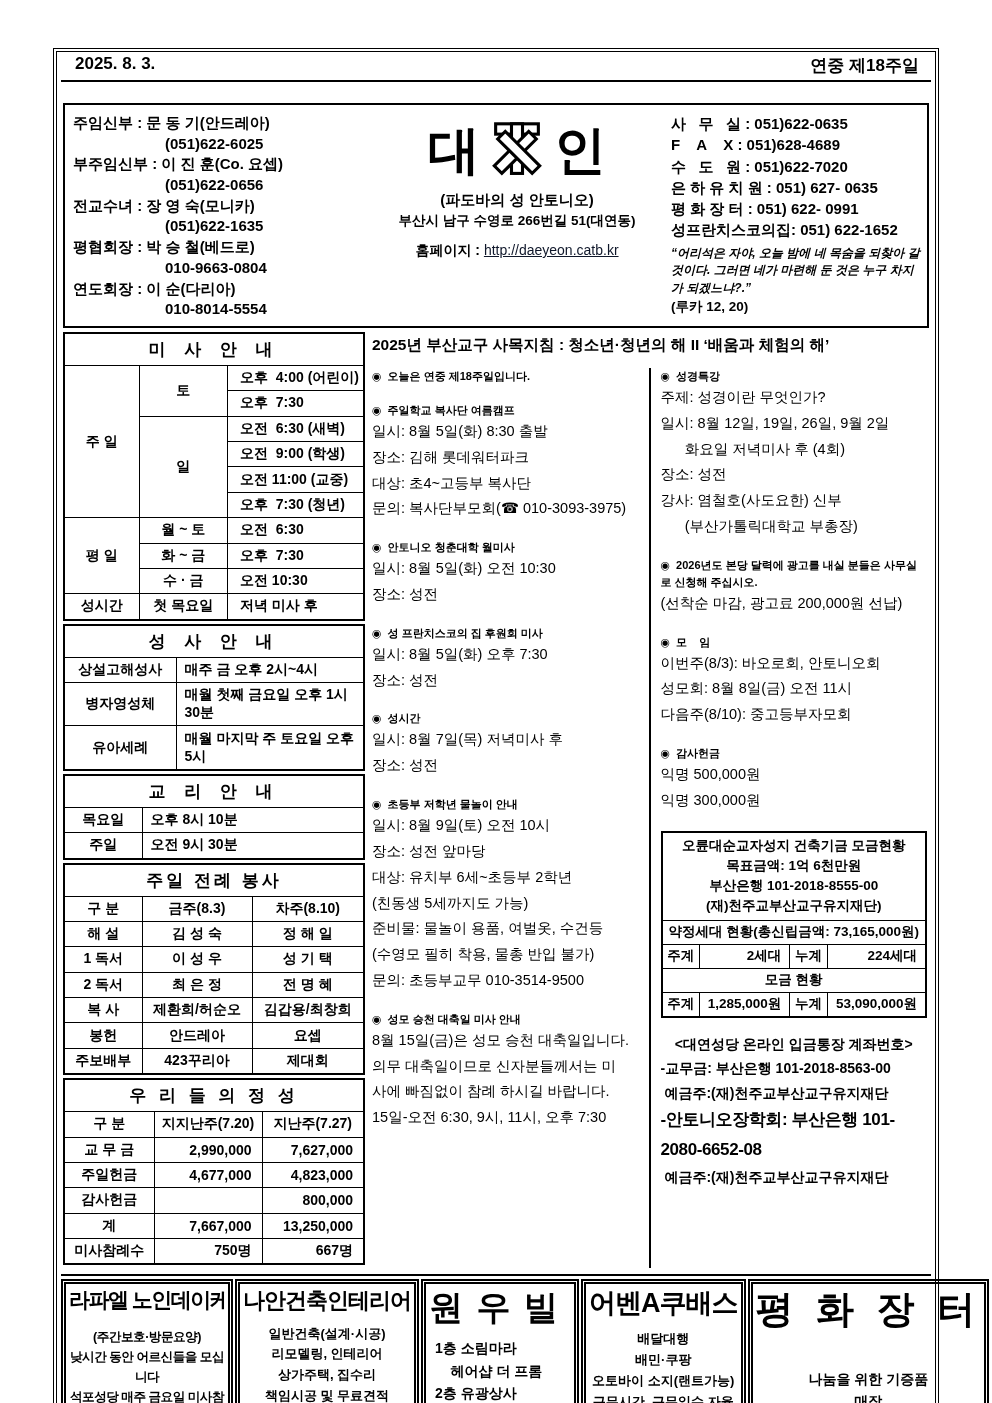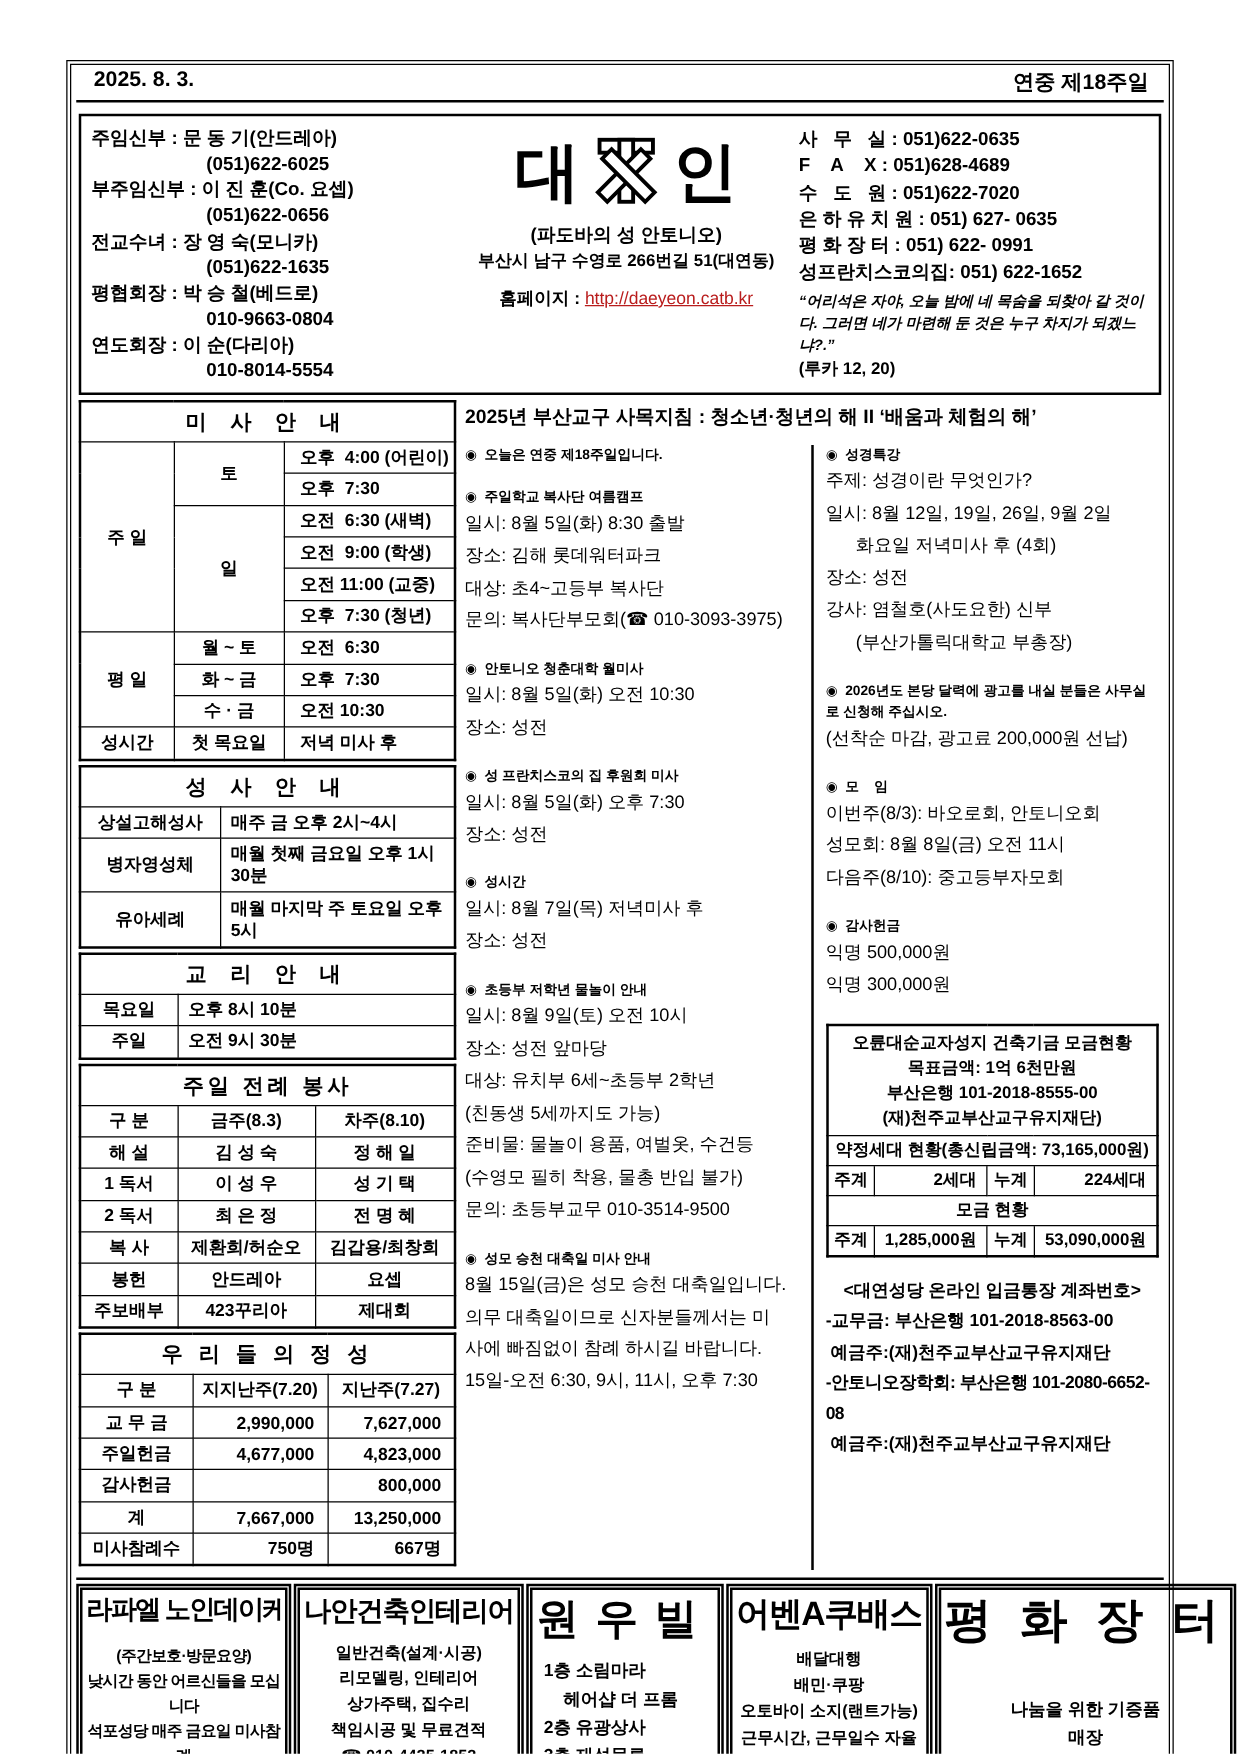--- a/index.html
+++ b/index.html
@@ -1,31 +1,31 @@
 <!DOCTYPE html>
 <html><head>
 <meta charset="utf-8">
 <style>
   html,body{margin:0;padding:0;background:#fff;}
   body{width:992px;height:1403px;font-family:"Liberation Sans","DejaVu Sans",sans-serif;color:#000;}
   .frame{box-sizing:border-box;width:886px;margin:48px 0 0 53px;border:4px double #000;padding:0 4px 6px 4px;}
   
   .dateline{display:flex;justify-content:space-between;border-bottom:2px solid #000;padding:2px 12px 3px 14px;font-size:17px;font-weight:700;gap:16px;}
   
-  .header{display:flex;border:2px solid #000;margin:9px 2px 4px 2px;padding:8px 4px 6px 8px;}
+  .header{display:flex;border:2px solid #000;margin:21px 2px 4px 2px;padding:8px 4px 6px 8px;gap:16px;}
   .clergy{width:300px;font-size:15px;font-weight:700;line-height:1.38;}
   .clergy .c2{padding-left:92px;}
   .logo-col{width:256px;text-align:center;}
   .logo-row{display:flex;align-items:center;justify-content:center;gap:6px;margin-top:6px;}
   .logo-char{font-size:52px;font-weight:800;line-height:1;}
   .logo-cross svg{display:block;}
   .logo-sub{font-size:15px;font-weight:700;margin-top:10px;}
   .logo-addr{font-size:13.5px;font-weight:700;margin-top:2px;}
   .homepage{font-size:14px;font-weight:700;margin-top:12px;}
-  .homepage a{color:#b91c1c;font-weight:400;}
+  .homepage a{color:#0f172a;font-weight:400;}
   .contacts{flex:1;font-size:15px;font-weight:700;line-height:1.42;padding-left:10px;}
   .contact-line{white-space:pre;}
   .quote{font-size:12px;font-weight:700;margin-top:4px;line-height:1.45;font-style:italic;}
   .quote-ref{font-size:13.5px;font-weight:700;}
   
   .main{display:flex;margin:0 2px;}
   .col-left{width:302px;flex:none;}
   table.tbl{width:100%;border-collapse:collapse;border:2px solid #000;margin-bottom:3px;font-size:14px;font-weight:700;}
   table.tbl th,table.tbl td{border:1px solid #000;padding:3.2px 4px;text-align:center;}
   table.tbl th.sec{font-size:17px;letter-spacing:7px;padding:4px;}
@@ -44,21 +44,21 @@
   .ann-line{font-size:14.5px;line-height:1.78;white-space:pre-wrap;}
   
   table.fund{width:100%;border-collapse:collapse;border:2px solid #000;font-size:13.5px;font-weight:700;margin:6px 0 14px 0;}
   table.fund td{border:1px solid #000;padding:2.5px 4px;text-align:center;}
   table.fund td.fh{padding:3px 2px;line-height:1.5;}
   table.fund td.numr{text-align:right;padding-right:8px;}
   
   .account{font-size:14px;font-weight:700;line-height:1.75;margin-top:10px;}
   .acc-title{text-align:center;}
   .acc-line{white-space:pre-wrap;}
-  .acc-line.small{font-size:14px;letter-spacing:-0.4px;}
+  .acc-line.small{font-size:17px;letter-spacing:-0.4px;}
   
   .ads{display:flex;gap:2px;border-top:2px solid #000;margin:6px 0 0 0;padding-top:3px;}
   .ad{box-sizing:border-box;border:5px double #000;padding:4px 3px 6px 3px;min-height:224px;}
   .ad1{width:172px;} .ad2{width:186px;} .ad3{width:158px;} .ad4{width:170px;} .ad5{flex:1;}
   .ad-title{font-weight:800;text-align:center;white-space:nowrap;overflow:hidden;line-height:1.15;}
   .t1{font-size:21px;letter-spacing:-1.5px;} .t2{font-size:22px;letter-spacing:-1px;}
   .t3{font-size:34px;letter-spacing:2px;} .t4{font-size:27px;letter-spacing:-1px;} .t5{font-size:38px;letter-spacing:6px;}
   .ad-body{font-size:13px;font-weight:700;text-align:center;line-height:1.6;margin-top:10px;}
   .ad-body .ad-line{white-space:pre-wrap;}
   .ad-body.left{text-align:left;padding-left:6px;font-size:14px;}

